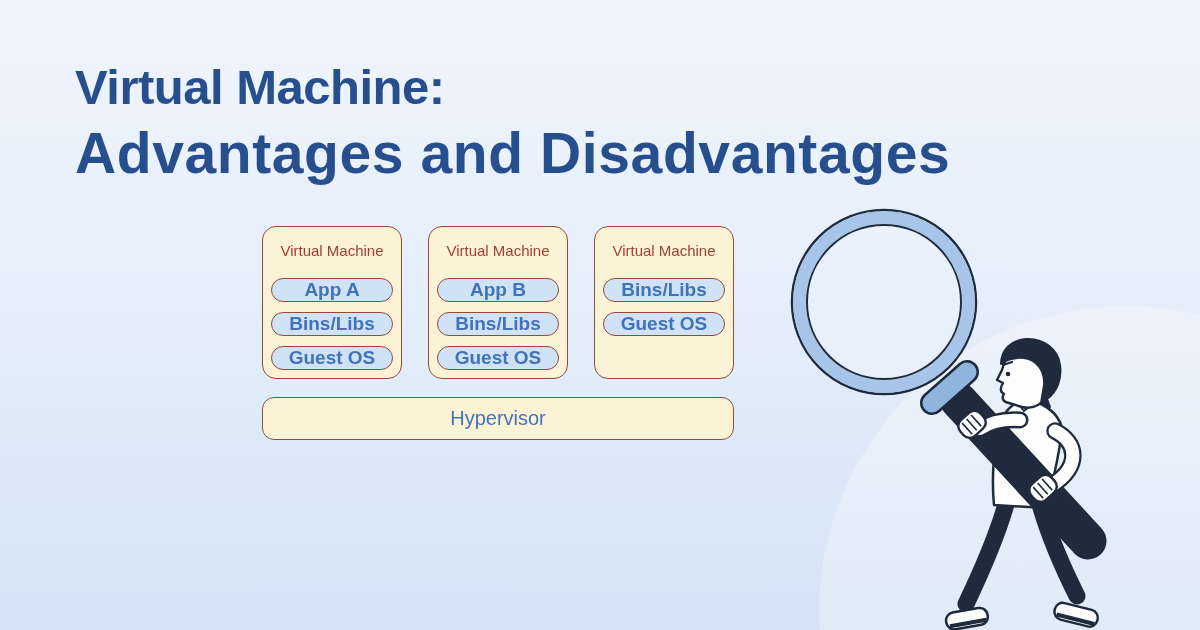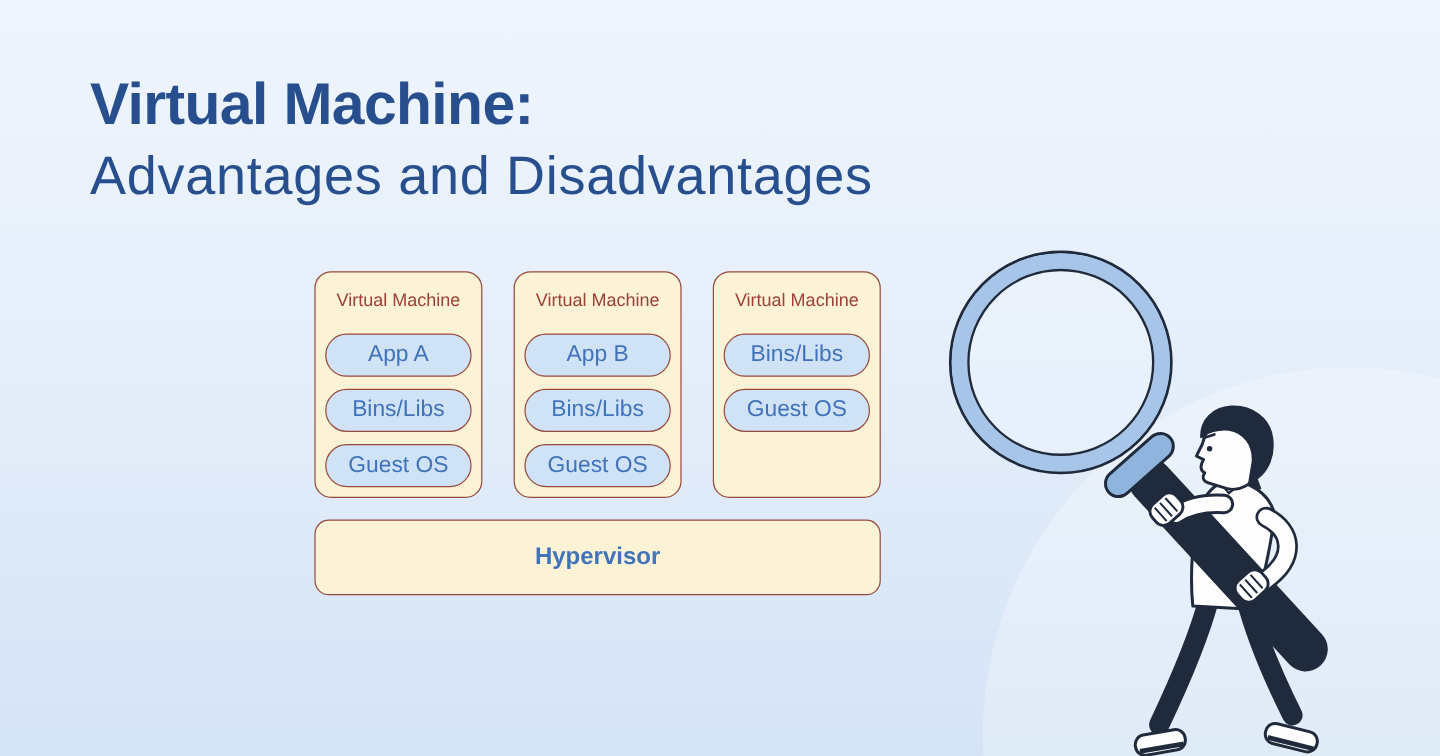--- a/index.html
+++ b/index.html
@@ -20,45 +20,45 @@
   .stage{
     position:relative;width:1200px;height:630px;overflow:hidden;
     background:linear-gradient(180deg,var(--background-top) 0%, #e3edfa 55%, var(--background-bottom) 100%);
   }
   .title-block{position:absolute;left:75px;top:60px;}
   .title-line1{
     font-size:49px;font-weight:700;color:var(--title-text);
     letter-spacing:-0.5px;line-height:1.12;
   }
   .title-line2{
-    font-size:45px;font-weight:400;color:var(--title-text);
+    font-size:57px;font-weight:700;color:var(--title-text);
     letter-spacing:0.6px;line-height:1.12;margin-top:7px;
   }
   .diagram{position:absolute;left:262px;top:226px;width:472px;}
   .vm-row{display:flex;justify-content:space-between;margin-bottom:18px;}
   .vm-col{
     width:140px;background:var(--panel-bg);
     border:1.6px solid var(--panel-border);border-radius:14px;
     padding:7px 8px 8px;display:flex;flex-direction:column;row-gap:10px;
   }
   .vm-label{
     text-align:center;color:var(--panel-label);
     font-size:15px;font-weight:500;line-height:34px;height:34px;
   }
   .layer{
-    height:36px;background:var(--layer-bg);
+    height:24px;background:var(--layer-bg);
     border:1.6px solid var(--panel-border);border-radius:18px;
     display:flex;align-items:center;justify-content:center;
-    color:var(--layer-text);font-size:19px;font-weight:400;
+    color:var(--layer-text);font-size:19px;font-weight:700;
   }
   .bar{
-    height:63px;background:var(--panel-bg);
+    height:43px;background:var(--panel-bg);
     border:1.6px solid var(--panel-border);border-radius:12px;
     display:flex;align-items:center;justify-content:center;
-    color:var(--layer-text);font-size:20px;font-weight:700;
+    color:var(--layer-text);font-size:20px;font-weight:400;
   }
   .bar + .bar{margin-top:17px;}
   .illustration{position:absolute;left:770px;top:195px;width:430px;height:435px;}
 </style>
 </head>
 <body>
 
 <div class="stage">
 
   <div class="title-block">

